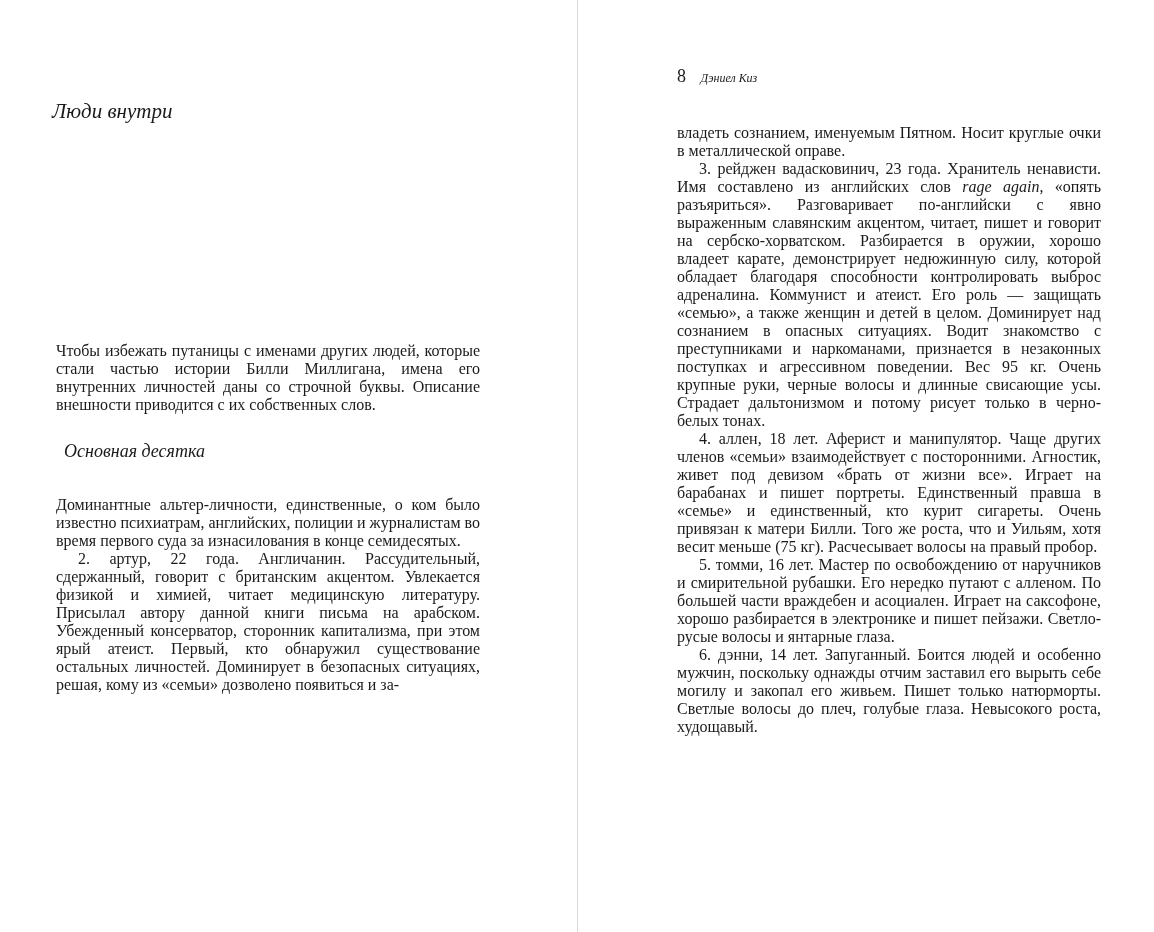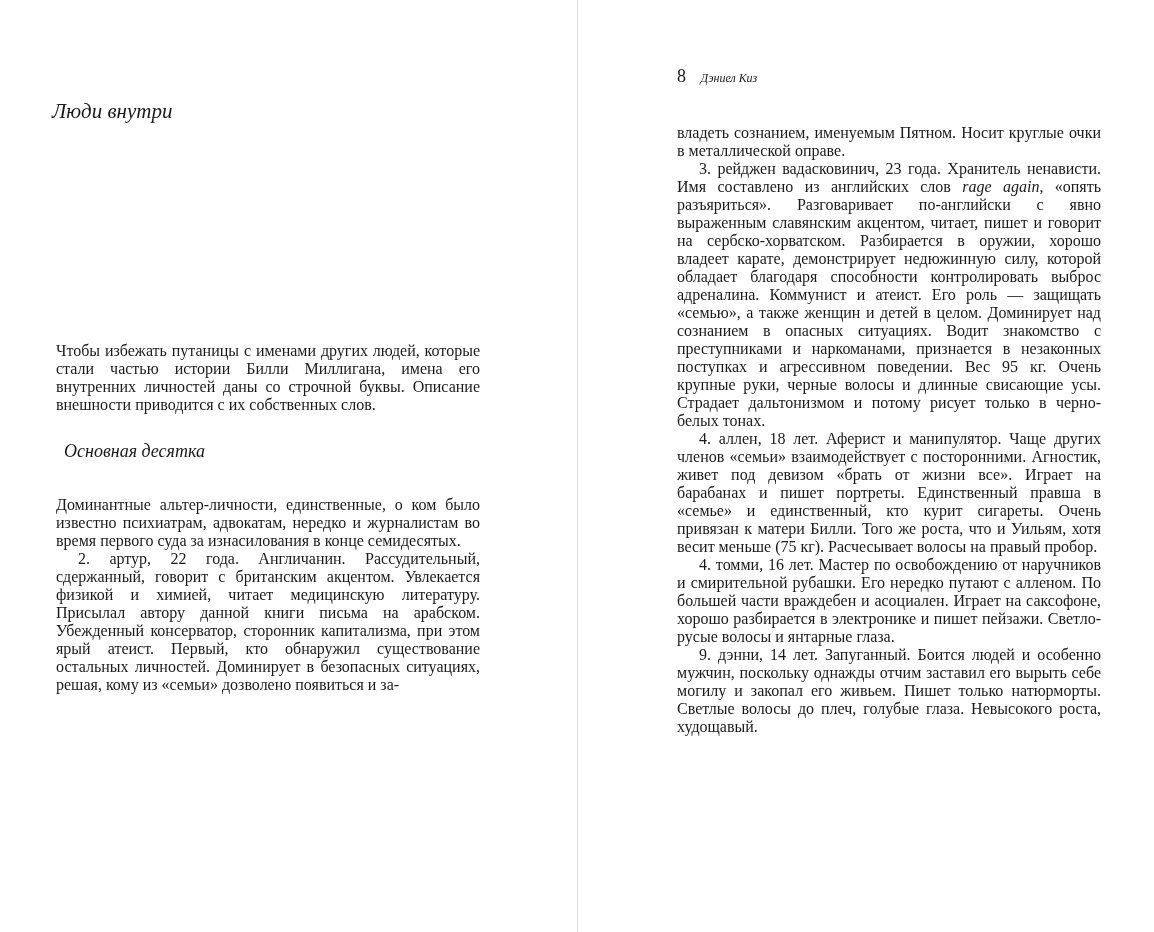--- a/index.html
+++ b/index.html
@@ -25,32 +25,32 @@
 </head>
 <body>
 
 <div class="page page-left">
   <h1 class="chapter-title">Люди внутри</h1>
   <div class="text-block intro">
     <p>Чтобы избежать путаницы с именами других людей, которые стали частью истории Билли Миллигана, имена его внутренних личностей даны со строчной буквы. Описание внешности приводится с их собственных слов.</p>
   </div>
   <h2 class="section-title">Основная десятка</h2>
   <div class="text-block left-body">
-    <p>Доминантные альтер-личности, единственные, о ком было известно психиатрам, адвокатам, нередко и журналистам во время первого суда за изнасилования в конце семидесятых.</p>
+    <p>Доминантные альтер-личности, единственные, о ком было известно психиатрам, английских, полиции и журналистам во время первого суда за изнасилования в конце семидесятых.</p>
     <p class="indent">2. артур, 22 года. Англичанин. Рассудительный, сдержанный, говорит с британским акцентом. Увлекается физикой и химией, читает медицинскую литературу. Присылал автору данной книги письма на арабском. Убежденный консерватор, сторонник капитализма, при этом ярый атеист. Первый, кто обнаружил существование остальных личностей. Доминирует в безопасных ситуациях, решая, кому из «семьи» дозволено появиться и за-</p>
   </div>
 </div>
 
 <div class="divider"></div>
 
 <div class="page page-right">
   <div class="running-head">
     <span class="pgnum">8</span>
     <span class="author">Дэниел Киз</span>
   </div>
   <div class="text-block right-body">
     <p>владеть сознанием, именуемым Пятном. Носит круглые очки в металлической оправе.</p>
     <p class="indent"><span>3. рейджен вадасковинич, 23 года. Хранитель ненависти. Имя составлено из английских слов </span><em>rage again</em><span>, «опять разъяриться». Разговаривает по-английски с явно выраженным славянским акцентом, читает, пишет и говорит на сербско-хорватском. Разбирается в оружии, хорошо владеет карате, демонстрирует недюжинную силу, которой обладает благодаря способности контролировать выброс адреналина. Коммунист и атеист. Его роль — защищать «семью», а также женщин и детей в целом. Доминирует над сознанием в опасных ситуациях. Водит знакомство с преступниками и наркоманами, признается в незаконных поступках и агрессивном поведении. Вес 95 кг. Очень крупные руки, черные волосы и длинные свисающие усы. Страдает дальтонизмом и потому рисует только в черно-белых тонах.</span></p>
     <p class="indent">4. аллен, 18 лет. Аферист и манипулятор. Чаще других членов «семьи» взаимодействует с посторонними. Агностик, живет под девизом «брать от жизни все». Играет на барабанах и пишет портреты. Единственный правша в «семье» и единственный, кто курит сигареты. Очень привязан к матери Билли. Того же роста, что и Уильям, хотя весит меньше (75 кг). Расчесывает волосы на правый пробор.</p>
-    <p class="indent">4. томми, 16 лет. Мастер по освобождению от наручников и смирительной рубашки. Его нередко путают с алленом. По большей части враждебен и асоциален. Играет на саксофоне, хорошо разбирается в электронике и пишет пейзажи. Светло-русые волосы и янтарные глаза.</p>
-    <p class="indent">9. дэнни, 14 лет. Запуганный. Боится людей и особенно мужчин, поскольку однажды отчим заставил его вырыть себе могилу и закопал его живьем. Пишет только натюрморты. Светлые волосы до плеч, голубые глаза. Невысокого роста, худощавый.</p>
+    <p class="indent">5. томми, 16 лет. Мастер по освобождению от наручников и смирительной рубашки. Его нередко путают с алленом. По большей части враждебен и асоциален. Играет на саксофоне, хорошо разбирается в электронике и пишет пейзажи. Светло-русые волосы и янтарные глаза.</p>
+    <p class="indent">6. дэнни, 14 лет. Запуганный. Боится людей и особенно мужчин, поскольку однажды отчим заставил его вырыть себе могилу и закопал его живьем. Пишет только натюрморты. Светлые волосы до плеч, голубые глаза. Невысокого роста, худощавый.</p>
   </div>
 </div>
 
 </body></html>

